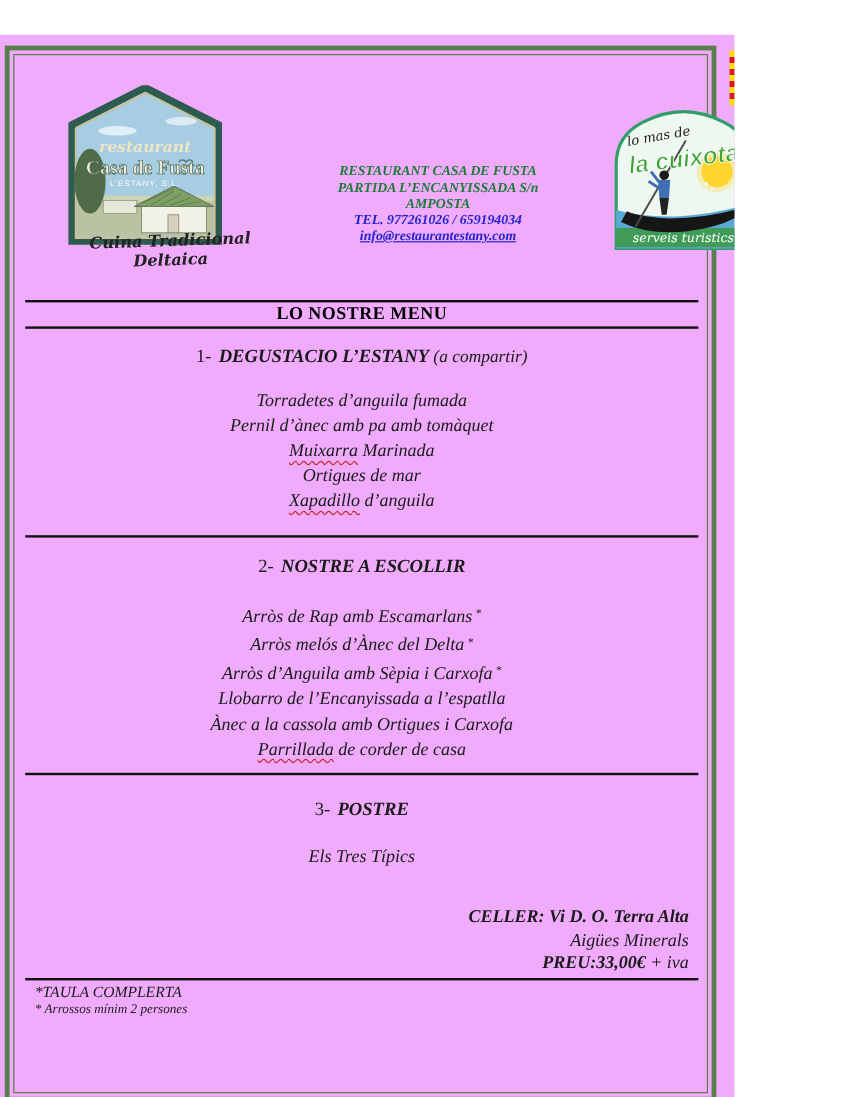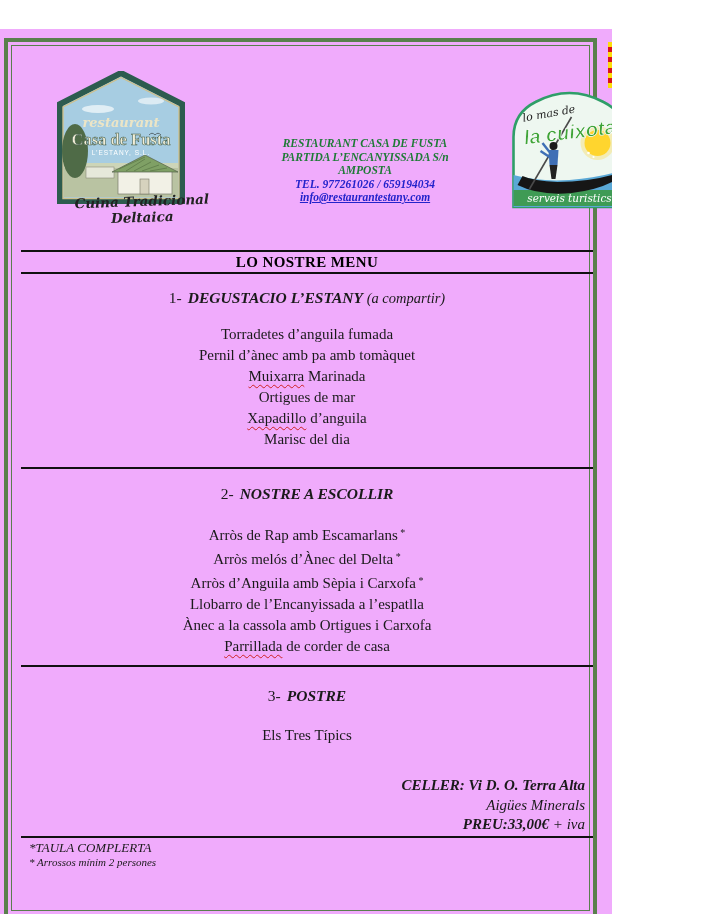--- a/index.html
+++ b/index.html
@@ -18,30 +18,30 @@
   .left-tagline{position:absolute;left:42px;top:164px;width:200px;text-align:center;
         font-size:13.5px;font-style:italic;font-weight:bold;transform:rotate(-2deg);
         font-family:"DejaVu Serif", serif;color:#222;}
   .contact{position:absolute;left:235px;top:108px;width:260px;text-align:center;
         font-size:11.5px;font-weight:bold;font-style:italic;line-height:13.5px;}
   .contact .green{color:#1e7b36;}
   .contact .blue{color:#2323cb;}
   .contact a{color:#2323cb;text-decoration:underline;cursor:pointer;text-align:center;}
   .right-logo{position:absolute;left:509px;top:60px;width:121px;height:122px;}
   
-  .content{position:absolute;left:21px;right:19px;top:221px;}
+  .content{position:absolute;left:21px;right:30px;top:221px;}
   .rule{border-top:2px solid #111;height:0;}
   .menu-title{text-align:center;font-size:15px;font-weight:bold;letter-spacing:.4px;
         line-height:20px;color:#000;}
   .section-heading{text-align:center;font-size:15.5px;line-height:21px;}
   .sec-num{font-style:normal;margin-right:6px;}
   .sec-title{font-weight:bold;font-style:italic;}
   .sec-note{font-style:italic;font-weight:normal;font-size:14.5px;}
   .items{text-align:center;}
-  .menu-item{font-size:15px;line-height:21px;}
+  .menu-item{font-size:15px;font-style:italic;line-height:21px;}
   .misspell{text-decoration:underline wavy #cc2222 1px;text-underline-offset:3px;}
   .fn{font-size:10px;vertical-align:4px;}
   .sec1{margin-top:13px;}  .sec1 .items{margin-top:15px;}
   .sec2{margin-top:14px;}  .sec2 .items{margin-top:18px;}
   .sec3{margin-top:18px;}  .sec3 .items{margin-top:19px;}
   .r3{margin-top:17px;}  .r4{margin-top:8px;}  .r5{margin-top:1px;}
   .extras{margin-top:30px;text-align:right;padding-right:8px;font-size:15px;
         font-style:italic;line-height:19.5px;}
   .xb{font-weight:bold;}
   .footrow{display:flex;justify-content:space-between;align-items:flex-start;
@@ -114,21 +114,20 @@
     <div class="rule r2"></div>
 
     <div class="section sec1">
         <div class="section-heading"><span class="sec-num">1-</span><span class="sec-title">DEGUSTACIO L’ESTANY</span><span class="sec-note"> (a compartir)</span></div>
         <div class="items">
           <div class="menu-item"><span>Torradetes d’anguila fumada</span></div>
           <div class="menu-item"><span>Pernil d’ànec amb pa amb tomàquet</span></div>
           <div class="menu-item"><span class="misspell">Muixarra</span><span> Marinada</span></div>
           <div class="menu-item"><span>Ortigues de mar</span></div>
           <div class="menu-item"><span class="misspell">Xapadillo</span><span> d’anguila</span></div>
-          <div class="menu-item"><span>Marisc del dia</span></div>
         </div>
       </div>
     <div class="rule r3"></div>
     <div class="section sec2">
         <div class="section-heading"><span class="sec-num">2-</span><span class="sec-title">NOSTRE A ESCOLLIR</span></div>
         <div class="items">
           <div class="menu-item"><span>Arròs de Rap amb Escamarlans</span><span class=" fn"> *</span></div>
           <div class="menu-item"><span>Arròs melós d’Ànec del Delta</span><span class=" fn"> *</span></div>
           <div class="menu-item"><span>Arròs d’Anguila amb Sèpia i Carxofa</span><span class=" fn"> *</span></div>
           <div class="menu-item"><span>Llobarro de l’Encanyissada a l’espatlla</span></div>

